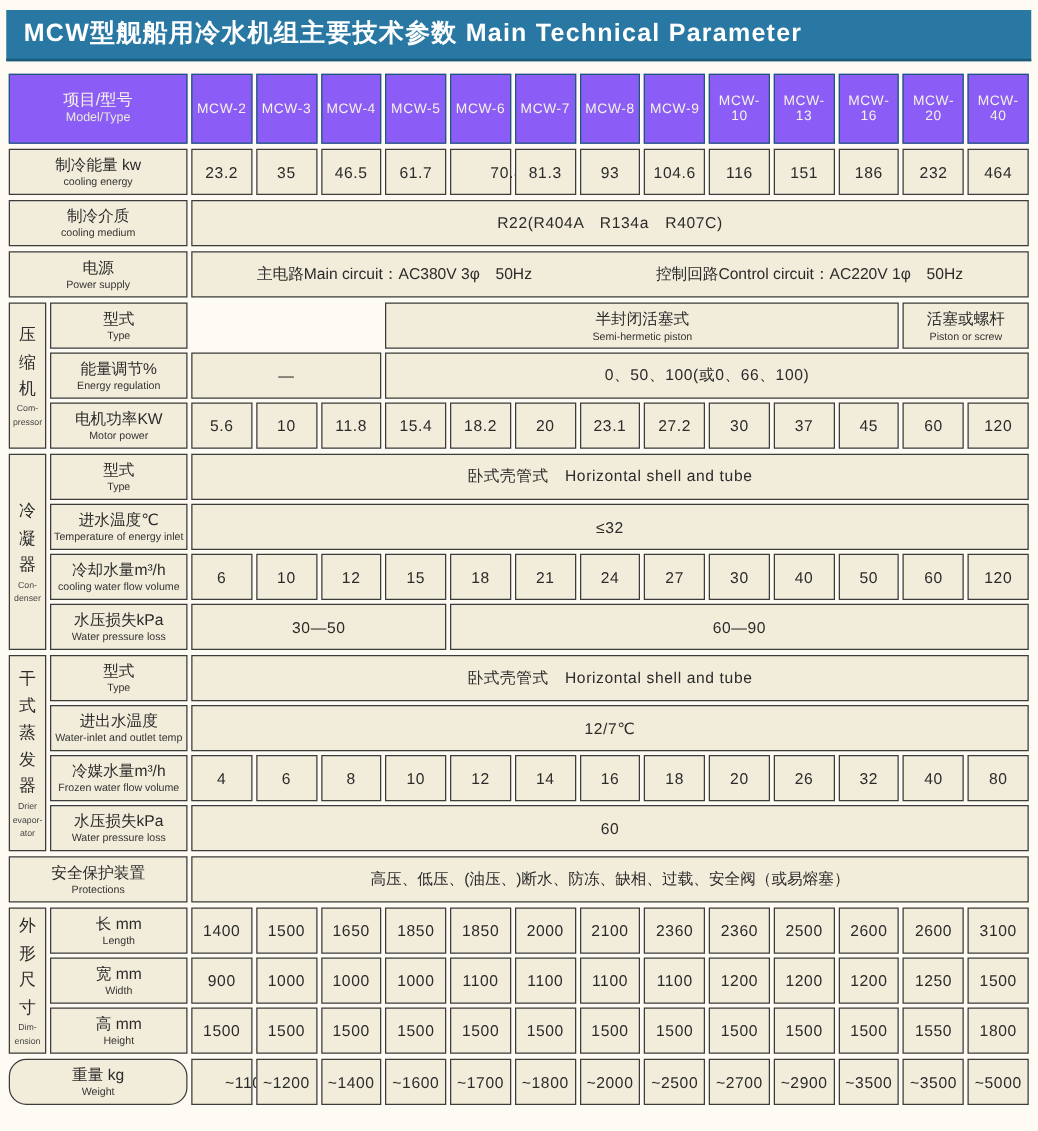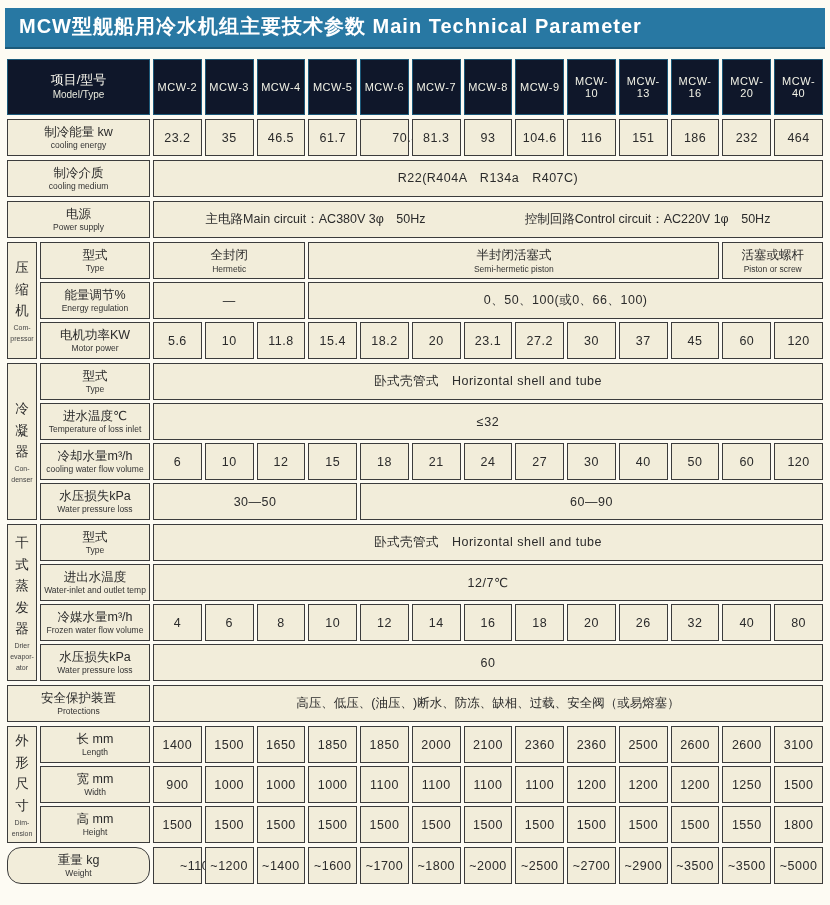--- a/index.html
+++ b/index.html
@@ -35,21 +35,21 @@
     flex-direction:column;
     align-items:center;
     justify-content:center;
     text-align:center;
     padding:1px 2px;
     box-sizing:border-box;
     min-width:0;
   }
   .band.header-band{grid-auto-rows:minmax(56px,auto);}
   .header-band .cell{
-    background:#0f172a;
+    background:#8b5cf6;
     border-color:#1c5a7a;
     color:#f2f2e6;
   }
   .zh{font-size:12.5px;line-height:1.3;}
   .en{font-size:8.5px;line-height:1.25;white-space:nowrap;color:#333;}
   .header-band .zh{font-size:13px;color:#f6f4ea;}
   .header-band .en{color:#e8e9dc;font-size:10px;}
   .model{font-size:11px;letter-spacing:0.5px;}
   .val{font-size:12.5px;letter-spacing:0.5px;}
   .txt{font-size:12.5px;line-height:1.35;}
@@ -179,24 +179,20 @@
         <div class="sb-zh">压</div>
         <div class="sb-zh">缩</div>
         <div class="sb-zh">机</div>
         <div class="sb-en">Com-</div>
         <div class="sb-en">pressor</div>
       </div>
       <div class="cell" style="grid-area: 1 / 2;">
         <div class="zh">型式</div>
         <div class="en">Type</div>
       </div>
-      <div class="cell" style="grid-area: 1 / 3 / auto / span 3;">
-        <div class="txt">全封闭</div>
-        <div class="en">Hermetic</div>
-      </div>
       <div class="cell" style="grid-area: 1 / 6 / auto / span 8;">
         <div class="txt">半封闭活塞式</div>
         <div class="en">Semi-hermetic piston</div>
       </div>
       <div class="cell" style="grid-area: 1 / 14 / auto / span 2;">
         <div class="txt">活塞或螺杆</div>
         <div class="en">Piston or screw</div>
       </div>
       <div class="cell" style="grid-area: 2 / 2;">
         <div class="zh">能量调节%</div>
@@ -262,21 +258,21 @@
       </div>
       <div class="cell" style="grid-area: 1 / 2;">
         <div class="zh">型式</div>
         <div class="en">Type</div>
       </div>
       <div class="cell" style="grid-area: 1 / 3 / auto / span 13;">
         <div class="val">卧式壳管式　Horizontal shell and tube</div>
       </div>
       <div class="cell" style="grid-area: 2 / 2;">
         <div class="zh">进水温度℃</div>
-        <div class="en">Temperature of loss inlet</div>
+        <div class="en">Temperature of energy inlet</div>
       </div>
       <div class="cell" style="grid-area: 2 / 3 / auto / span 13;">
         <div class="val">≤32</div>
       </div>
       <div class="cell" style="grid-area: 3 / 2;">
         <div class="zh">冷却水量m³/h</div>
         <div class="en">cooling water flow volume</div>
       </div>
       <div class="cell" style="grid-area: 3 / 3 / auto / span 1;">
         <div class="val">6</div>

